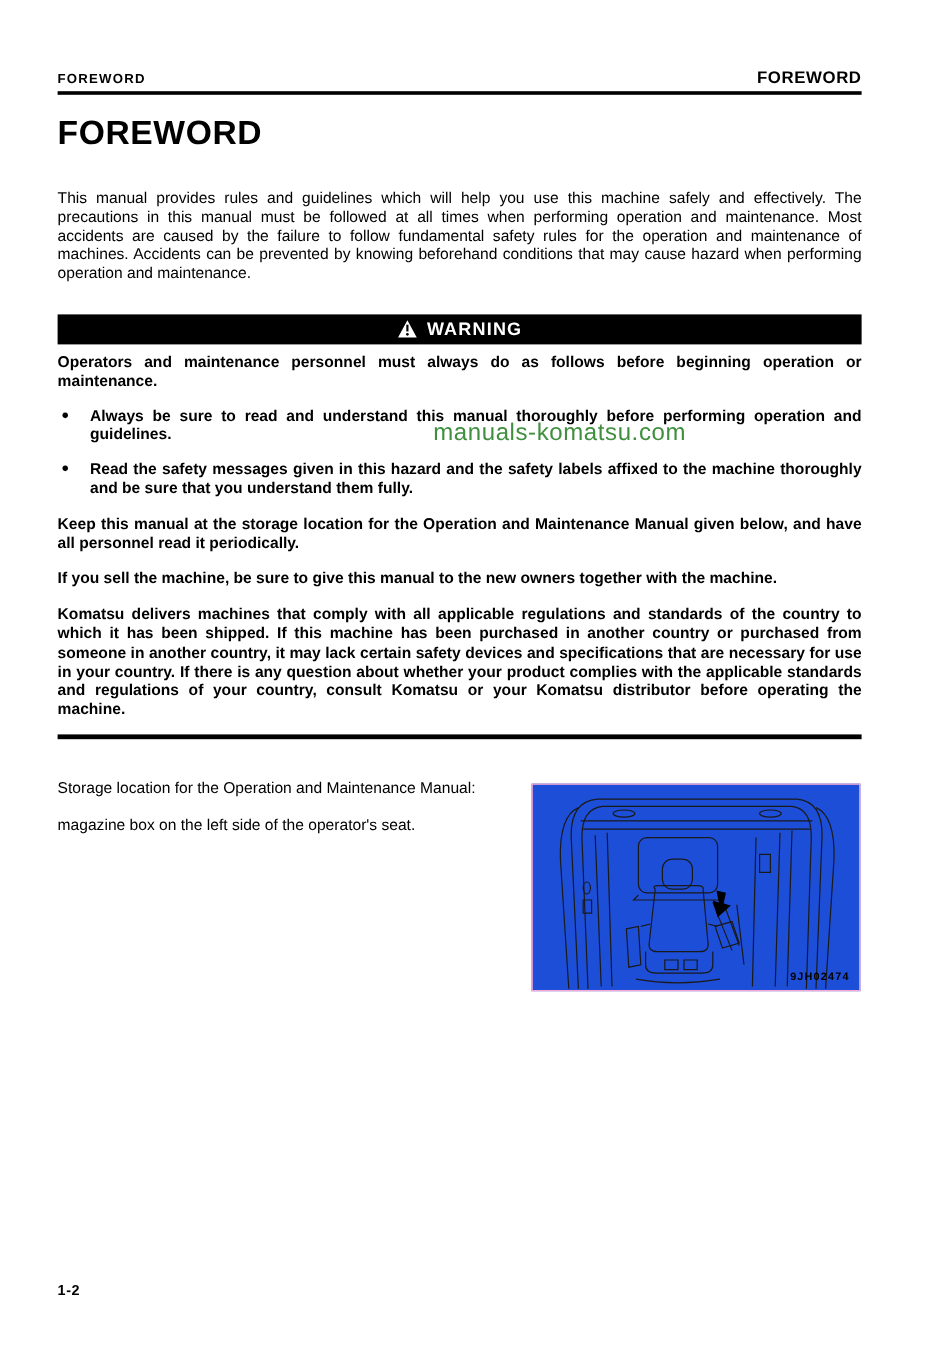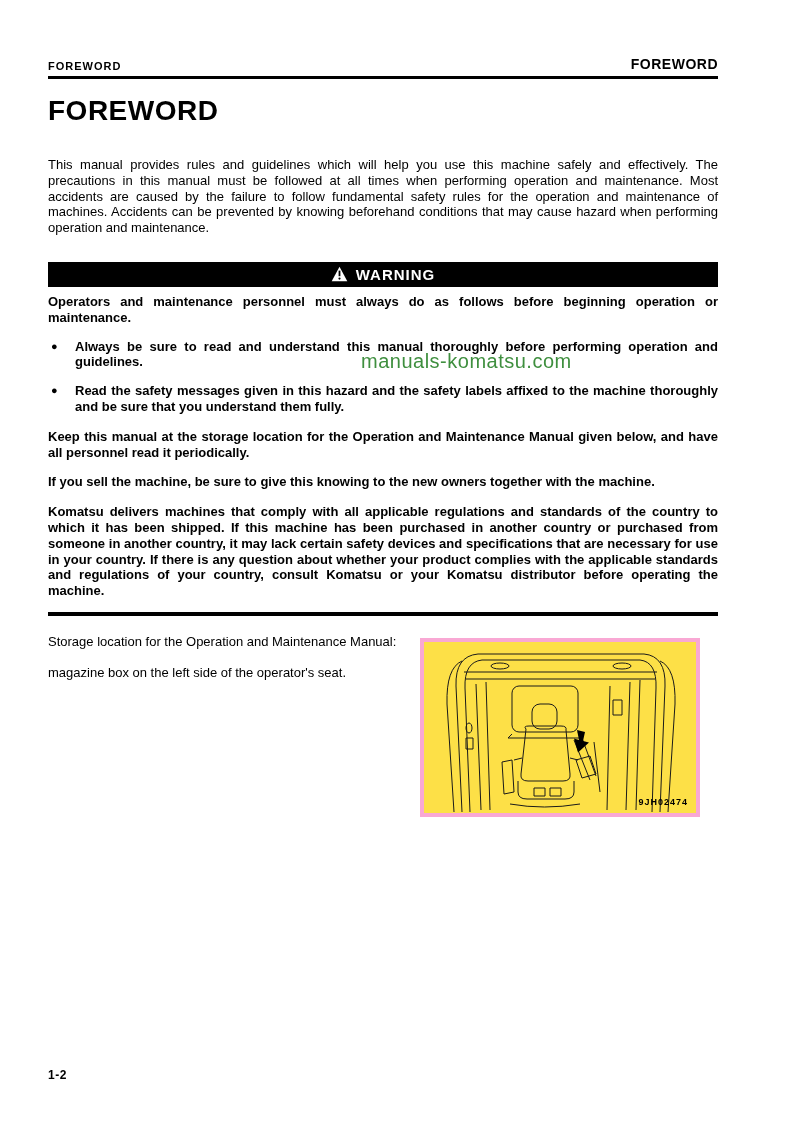--- a/index.html
+++ b/index.html
@@ -39,26 +39,26 @@
   .bullet-item{display:flex;margin-top:13px;}
   .bullet-dot{
     flex:none;width:24px;padding-left:3px;font-size:11px;line-height:15.8px;
     font-weight:bold;
   }
   .bullet-text{flex:1;font-size:13px;font-weight:bold;line-height:15.8px;text-align:justify;}
   .rule-thick{
     border:none;border-top:4px solid #000;margin:12px 0 0 0;
   }
   
-  .storage-section{position:relative;margin-top:18px;height:180px;}
+  .storage-section{position:relative;margin-top:33px;height:180px;}
   .storage-line{font-size:13px;line-height:16px;}
   .storage-line2{margin-top:15px;}
   .figure-box{
-    position:absolute;right:18px;top:4px;width:272px;height:171px;
-    border:4px solid #f9a8d4;background:#fde047;
+    position:absolute;right:1px;top:4px;width:272px;height:171px;
+    border:1px solid #f9a8d4;background:#1d4ed8;
   }
   .figure-code{
     position:absolute;right:8px;bottom:6px;
     font-size:9px;font-weight:bold;letter-spacing:1px;
   }
   
   .watermark{
     position:absolute;left:361px;top:350px;
     font-size:20px;color:#3f8f3f;letter-spacing:0.5px;white-space:nowrap;
   }
@@ -100,21 +100,21 @@
   <div class="bullet-item">
     <span class="bullet-dot">●</span>
     <span class="bullet-text">Always be sure to read and understand this manual thoroughly before performing operation and guidelines.</span>
   </div>
   <div class="bullet-item">
     <span class="bullet-dot">●</span>
     <span class="bullet-text">Read the safety messages given in this hazard and the safety labels affixed to the machine thoroughly and be sure that you understand them fully.</span>
   </div>
 
   <p class="bold-para para">Keep this manual at the storage location for the Operation and Maintenance Manual given below, and have all personnel read it periodically.</p>
-  <p class="bold-para para">If you sell the machine, be sure to give this knowing to the new owners together with the machine.</p>
+  <p class="bold-para para">If you sell the machine, be sure to give this manual to the new owners together with the machine.</p>
   <p class="bold-para para">Komatsu delivers machines that comply with all applicable regulations and standards of the country to which it has been shipped. If this machine has been purchased in another country or purchased from someone in another country, it may lack certain safety devices and specifications that are necessary for use in your country. If there is any question about whether your product complies with the applicable standards and regulations of your country, consult Komatsu or your Komatsu distributor before operating the machine.</p>
 
   <hr class="rule-thick">
 
   <div class="storage-section">
     <div class="storage-line">Storage location for the Operation and Maintenance Manual:</div>
     <div class="storage-line storage-line2">magazine box on the left side of the operator's seat.</div>
 
     <div class="figure-box">
       <svg class="linework" width="272" height="171" viewBox="0 0 272 171" fill="none" stroke="#1a1a1a" stroke-width="1">

